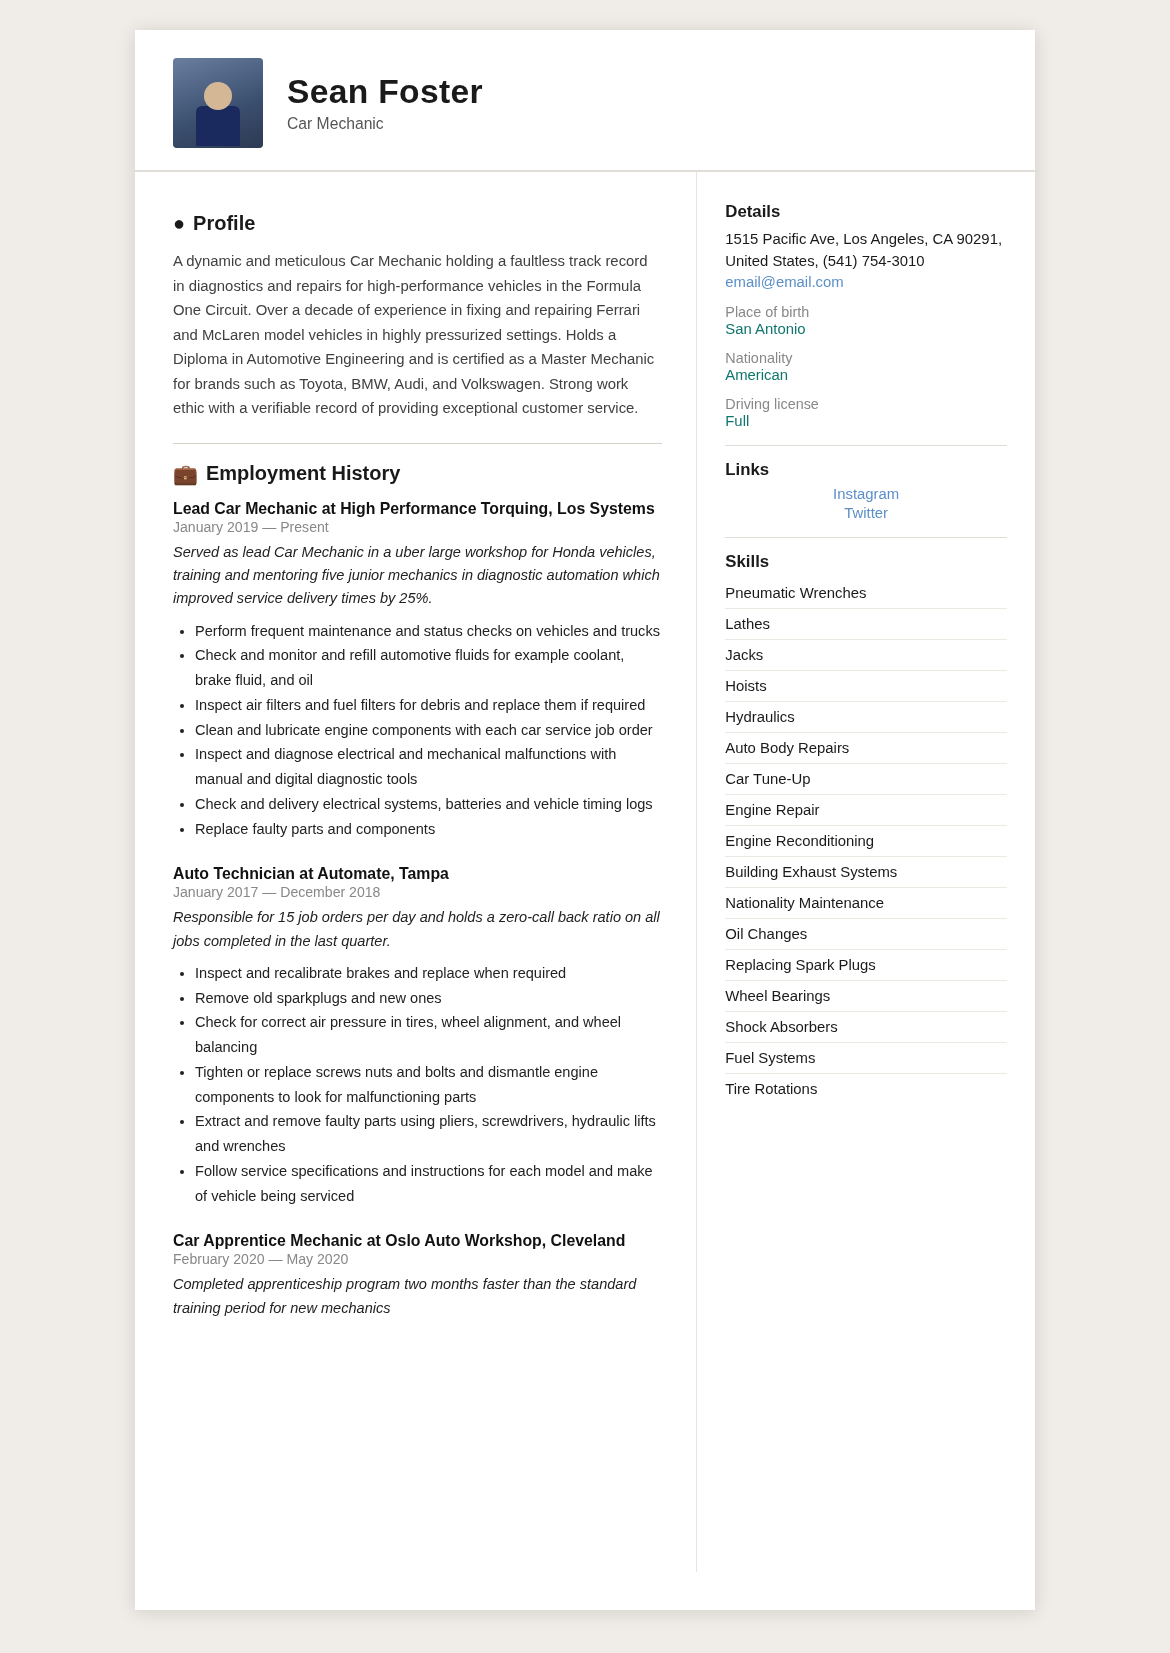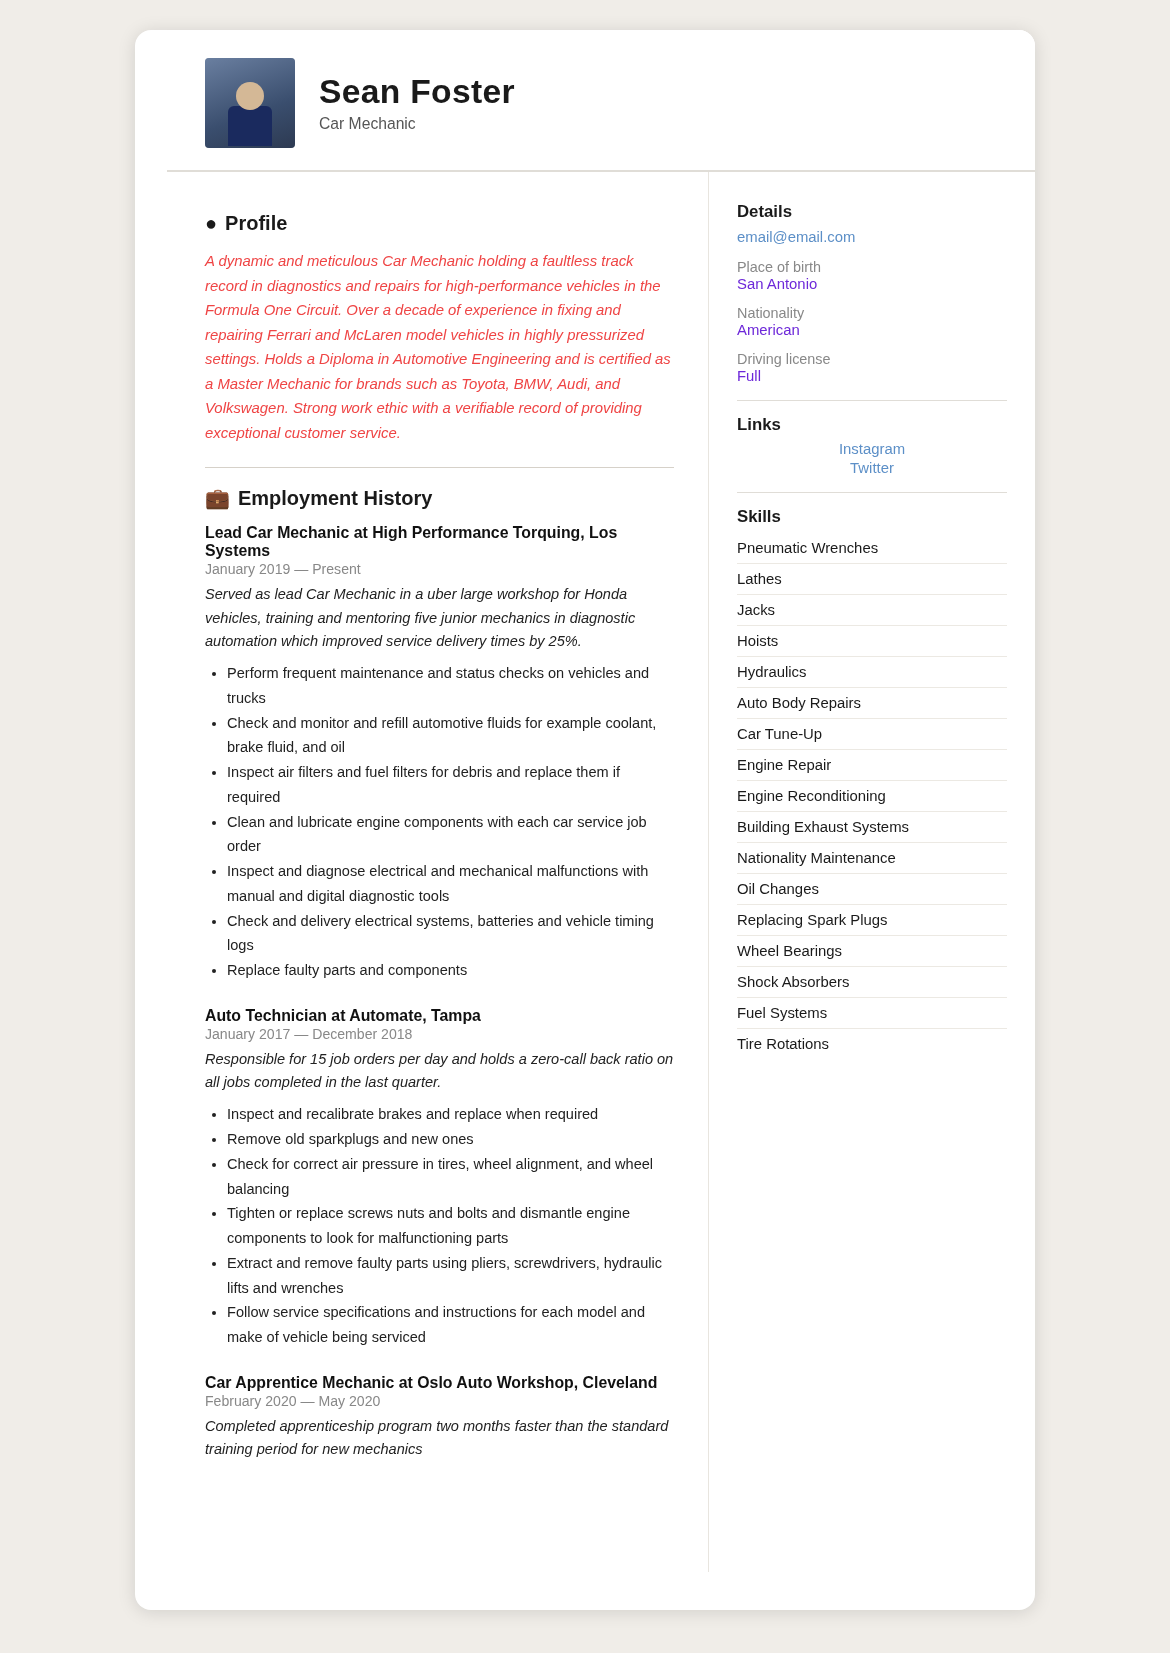--- a/index.html
+++ b/index.html
@@ -10,23 +10,22 @@
       justify-content: center;
       align-items: flex-start;
       padding: 30px;
       min-height: 1653px;
     }
     .resume-card {
       background: #fff;
       width: 900px;
       min-height: 1580px;
       box-shadow: 0 2px 18px rgba(0,0,0,0.13);
-      border-radius: 16px;
+      border-radius: 0;
       overflow: hidden;
-      padding-left: 32px;
     }
     
     .resume-header {
       display: flex;
       align-items: center;
       padding: 28px 38px 22px 38px;
       border-bottom: 2px solid #e0ddd7;
       background: #fff;
     }
     .avatar-wrap {
@@ -114,22 +113,21 @@
       color: #1a1a1a;
       font-size: 1em;
     }
     .section-divider {
       border: none;
       border-top: 1.5px solid #d6d1c9;
       margin: 22px 0 18px 0;
     }
     
     .profile-text {
-      font-style: italic;
-      color: #ef4444;
+      color: #404040;
       font-size: 0.93em;
       line-height: 1.65;
     }
     
     .job-title {
       font-weight: 700;
       font-size: 0.99em;
       color: #111;
       margin-bottom: 1px;
     }
@@ -164,21 +162,21 @@
       margin-bottom: 6px;
       margin-top: 0;
     }
     .detail-label {
       color: #888;
       font-size: 0.9em;
       margin-top: 13px;
       margin-bottom: 1px;
     }
     .detail-value {
-      color: #6d28d9;
+      color: #0f766e;
       font-size: 0.93em;
       margin-bottom: 0;
     }
     .detail-address {
       color: #1a1a1a;
       font-size: 0.93em;
       line-height: 1.5;
     }
     .detail-email {
       color: #5c8fc7;
@@ -283,20 +281,21 @@
           <p class="job-desc">Completed apprenticeship program two months faster than the standard training period for new mechanics</p>
         </div>
 
       </div>
     </div>
 
     <div class="side-col">
 
       <div>
         <div class="side-section-title">Details</div>
+        <div class="detail-address">1515 Pacific Ave, Los Angeles, CA 90291, United States, (541) 754-3010</div>
         <a class="detail-email" href="#">email@email.com</a>
 
         <div class="detail-label">Place of birth</div>
         <div class="detail-value">San Antonio</div>
 
         <div class="detail-label">Nationality</div>
         <div class="detail-value">American</div>
 
         <div class="detail-label">Driving license</div>
         <div class="detail-value">Full</div>

